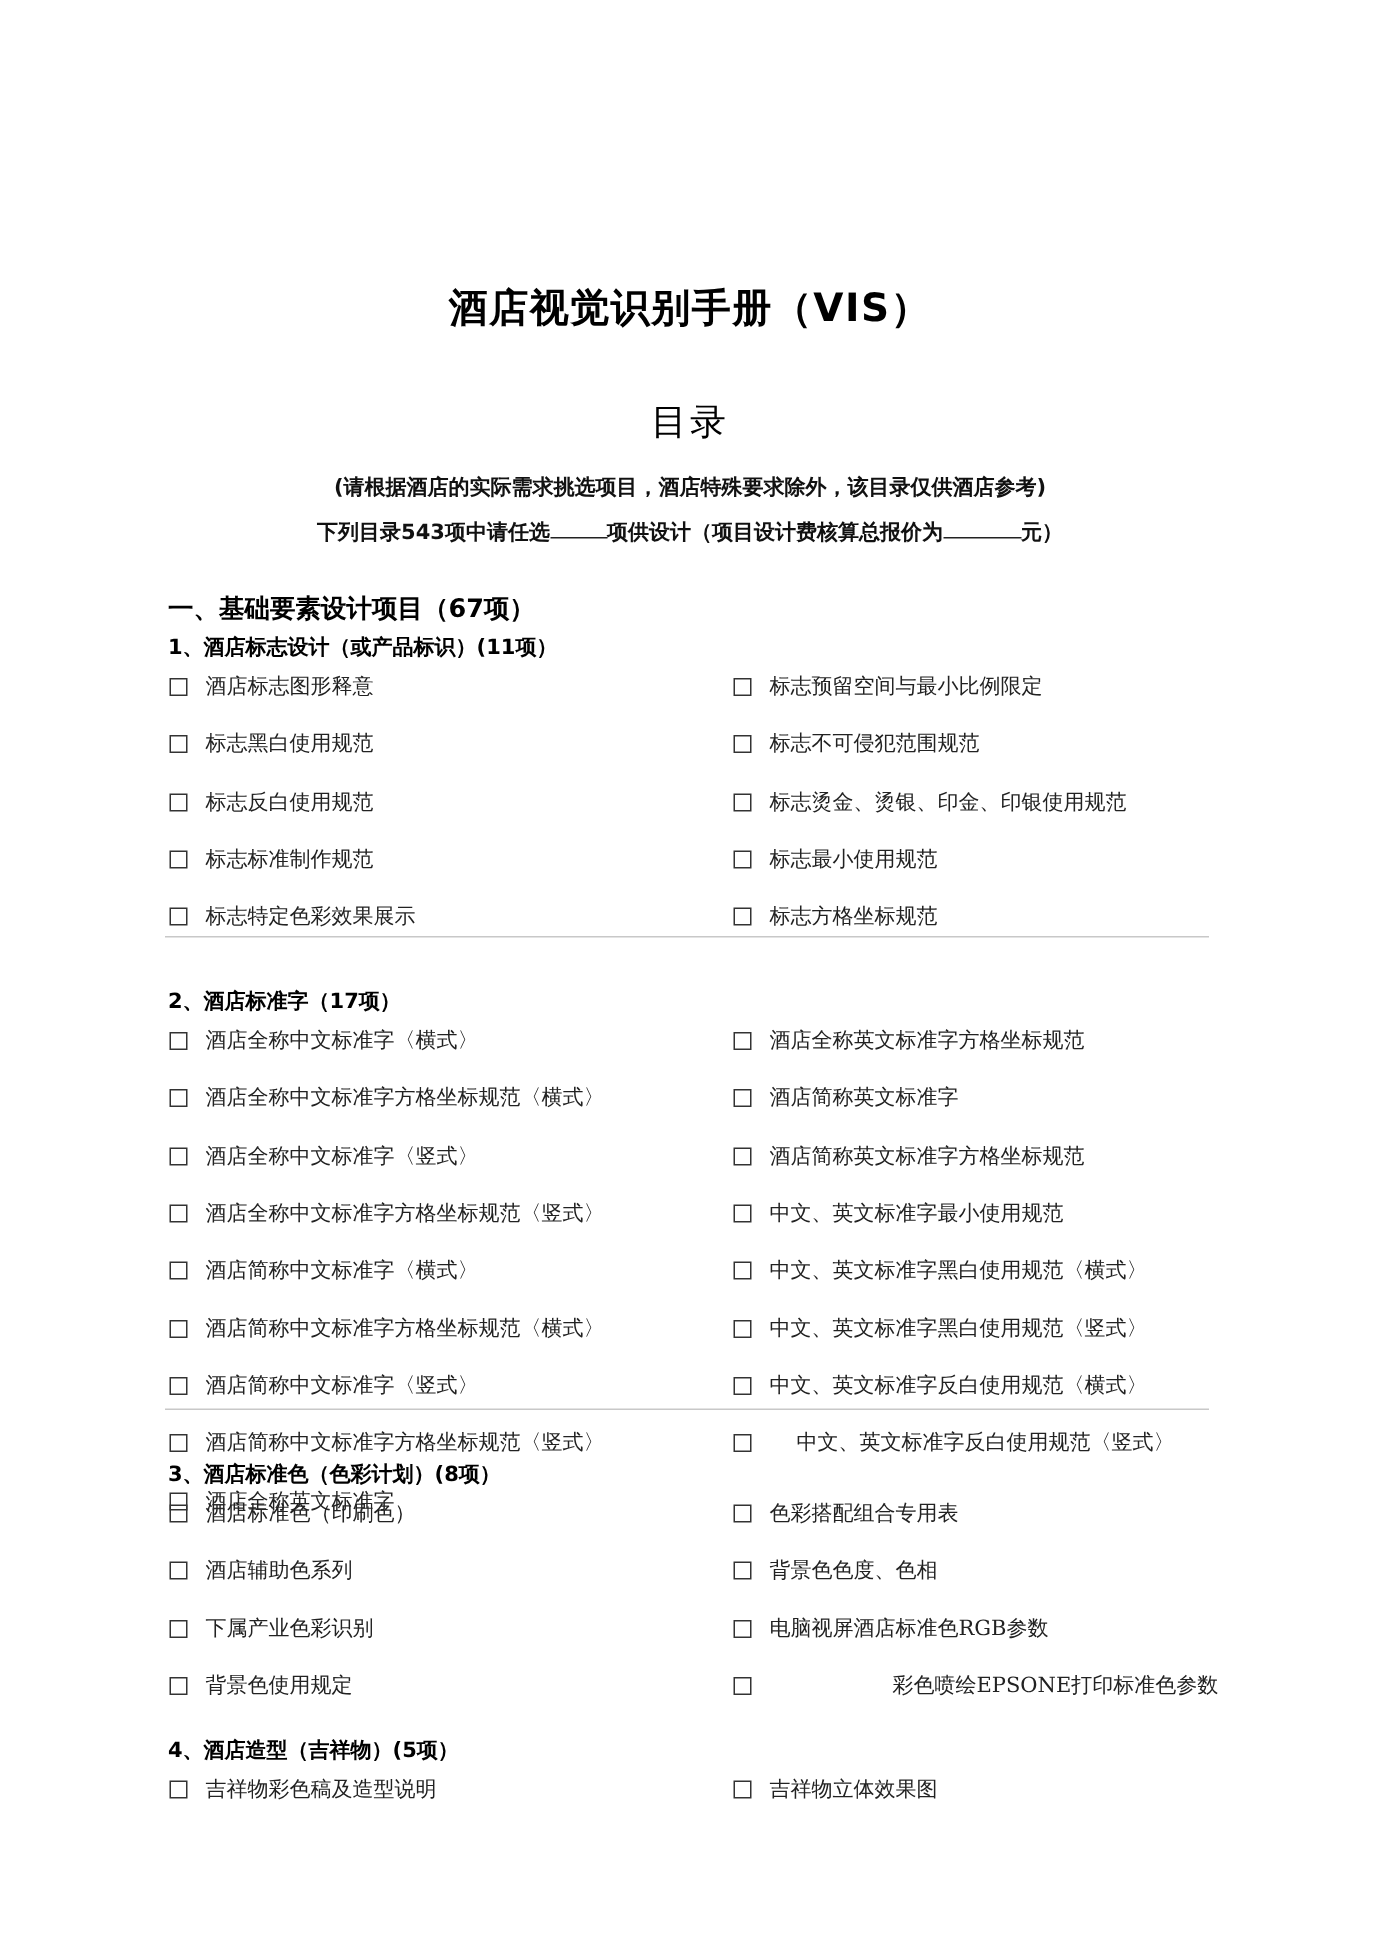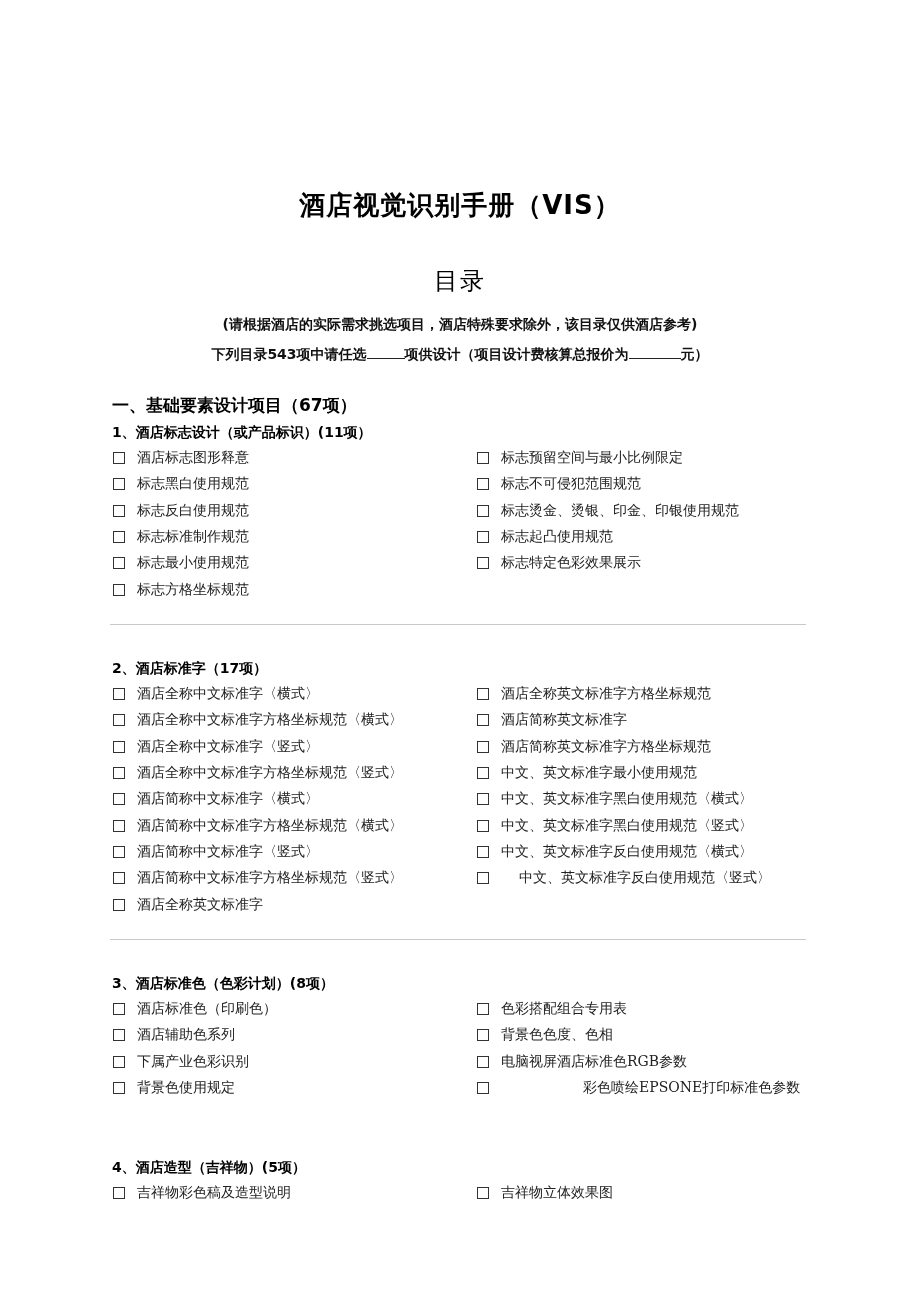--- a/index.html
+++ b/index.html
@@ -82,20 +82,21 @@
       font-weight: bold;
       font-family: "DejaVu Sans", "Liberation Sans", sans-serif;
       height: 26px;
       line-height: 26px;
       color: #000;
     }
     .grid {
       display: grid;
       grid-template-columns: 364px 336px;
       grid-auto-rows: 26.3px;
+      gap: 12px;
     }
     .item {
       display: flex;
       align-items: center;
       font-size: 14px;
       color: #222;
       white-space: nowrap;
     }
     .checkbox {
       display: inline-block;
@@ -158,24 +159,20 @@
       <div class="item">
           <span class="checkbox"></span>
           <span class="label">标志烫金、烫银、印金、印银使用规范</span>
         </div>
       <div class="item">
           <span class="checkbox"></span>
           <span class="label">标志标准制作规范</span>
         </div>
       <div class="item">
           <span class="checkbox"></span>
-          <span class="label">标志起凸使用规范</span>
-        </div>
-      <div class="item">
-          <span class="checkbox"></span>
           <span class="label">标志最小使用规范</span>
         </div>
       <div class="item">
           <span class="checkbox"></span>
           <span class="label">标志特定色彩效果展示</span>
         </div>
       <div class="item">
           <span class="checkbox"></span>
           <span class="label">标志方格坐标规范</span>
         </div>

